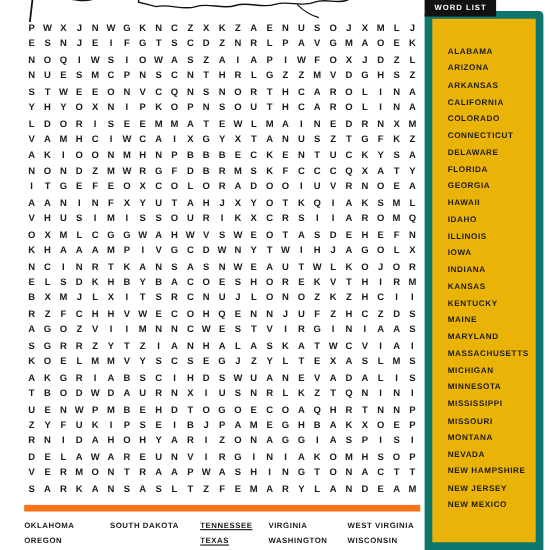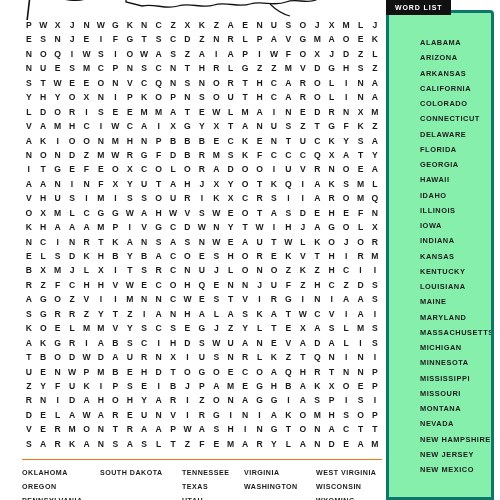--- a/index.html
+++ b/index.html
@@ -56,26 +56,25 @@
     color: #1a1a1a;
   }
 
   
   .wordlist-panel {
     position: absolute;
     left: 386px;
     top: 10px;
     width: 108px;
     bottom: 0;
-    border: 3px solid #0f766e;
+    border: 7px solid #0f766e;
     border-radius: 4px 4px 0 0;
-    background: #86efac;
+    background: #eab308;
     box-sizing: border-box;
     overflow: hidden;
-    padding-left: 17px;
   }
   .wordlist-title {
     position: absolute;
     left: 386px;
     top: 0px;
     background: #111111;
     color: #ffffff;
     font-size: 7px;
     font-weight: bold;
     letter-spacing: 0.9px;
@@ -94,33 +93,33 @@
     white-space: nowrap;
   }
 
   
   .bottom-list {
     position: absolute;
     left: 22px;
     top: 459px;
     width: 360px;
     height: 41px;
-    border-top: 1px solid #f97316;
+    border-top: 6px solid #f97316;
     display: flex;
     box-sizing: border-box;
     overflow: hidden;
     padding-top: 6px;
   }
   .bottom-col {
     display: flex;
     flex-direction: column;
   }
   .bottom-col.c0 { width: 78px; }
   .bottom-col.c1 { width: 82px; }
-  .bottom-col.c2 { width: 62px; }
+  .bottom-col.c2 { width: 62px; text-decoration: underline; }
   .bottom-col.c3 { width: 72px; }
   .bottom-col.c4 { width: 66px; }
   .bottom-item {
     font-size: 7.1px;
     font-weight: bold;
     letter-spacing: 0.5px;
     line-height: 14.2px;
     color: #1b1b1b;
     white-space: nowrap;
   }
@@ -972,21 +971,20 @@
         <div class="wordlist-item">DELAWARE</div>
         <div class="wordlist-item">FLORIDA</div>
         <div class="wordlist-item">GEORGIA</div>
         <div class="wordlist-item">HAWAII</div>
         <div class="wordlist-item">IDAHO</div>
         <div class="wordlist-item">ILLINOIS</div>
         <div class="wordlist-item">IOWA</div>
         <div class="wordlist-item">INDIANA</div>
         <div class="wordlist-item">KANSAS</div>
         <div class="wordlist-item">KENTUCKY</div>
-        <div class="wordlist-item">LOUISIANA</div>
         <div class="wordlist-item">MAINE</div>
         <div class="wordlist-item">MARYLAND</div>
         <div class="wordlist-item">MASSACHUSETTS</div>
         <div class="wordlist-item">MICHIGAN</div>
         <div class="wordlist-item">MINNESOTA</div>
         <div class="wordlist-item">MISSISSIPPI</div>
         <div class="wordlist-item">MISSOURI</div>
         <div class="wordlist-item">MONTANA</div>
         <div class="wordlist-item">NEVADA</div>
         <div class="wordlist-item">NEW HAMPSHIRE</div>

